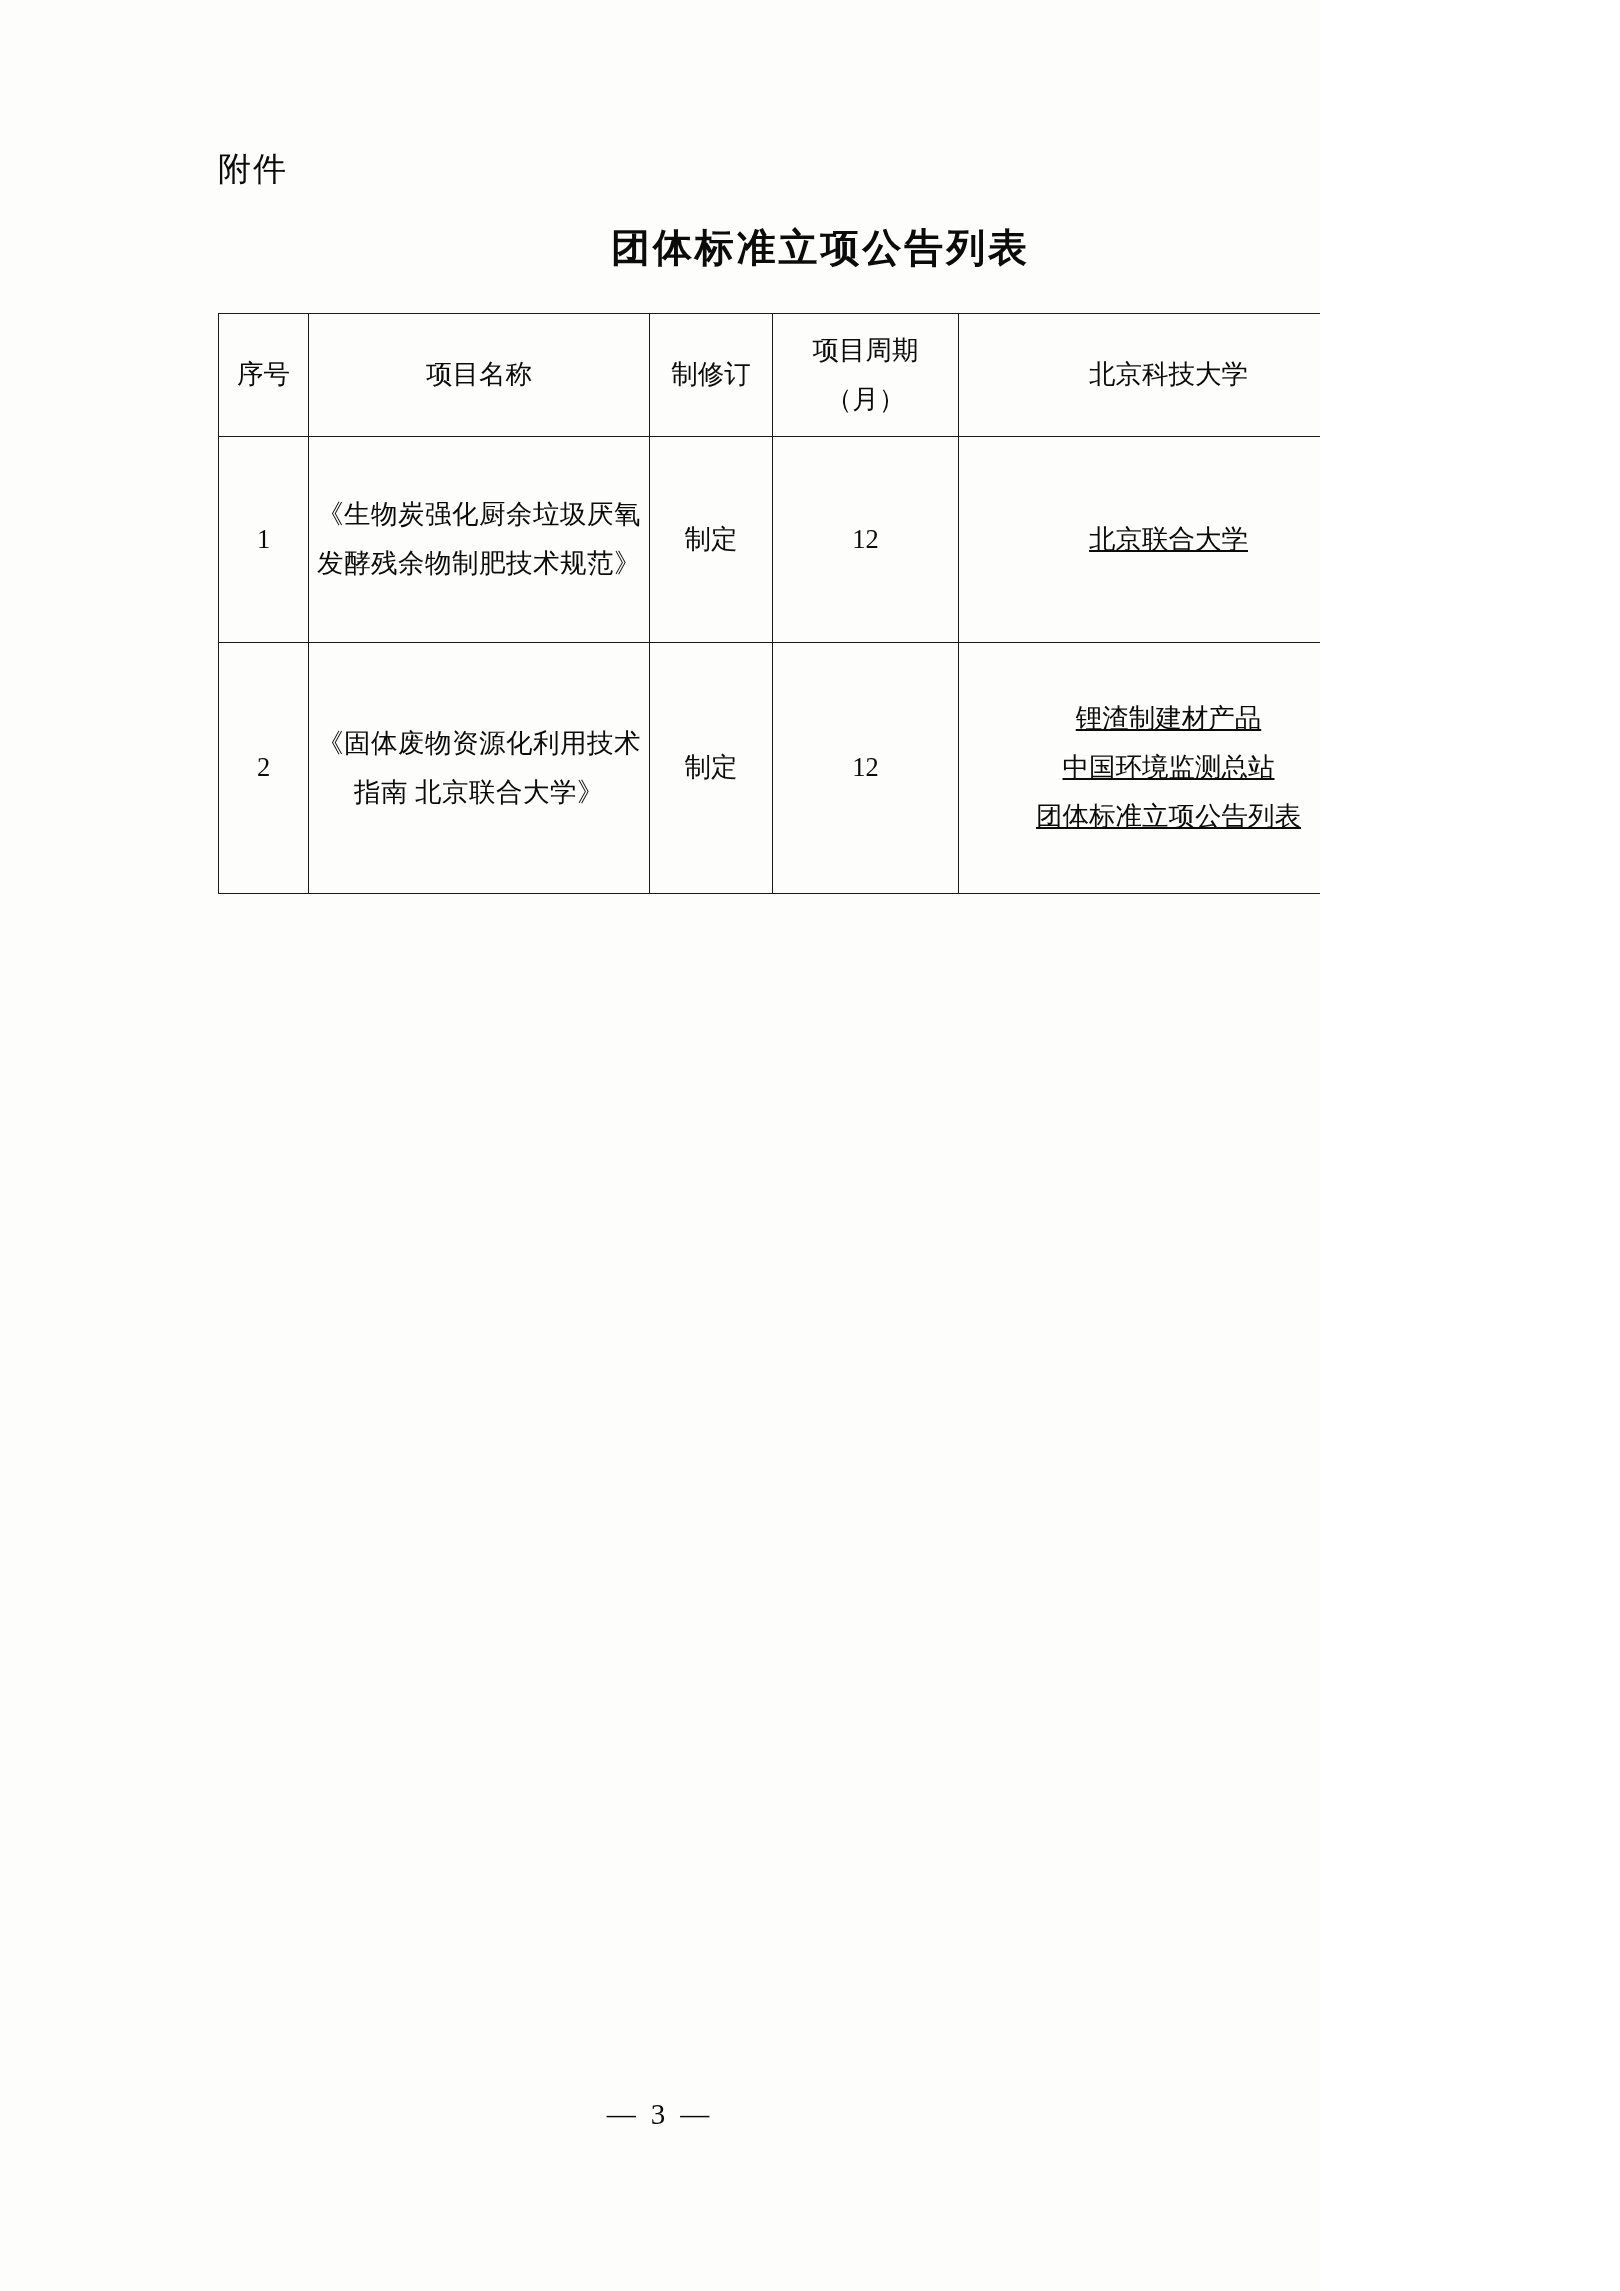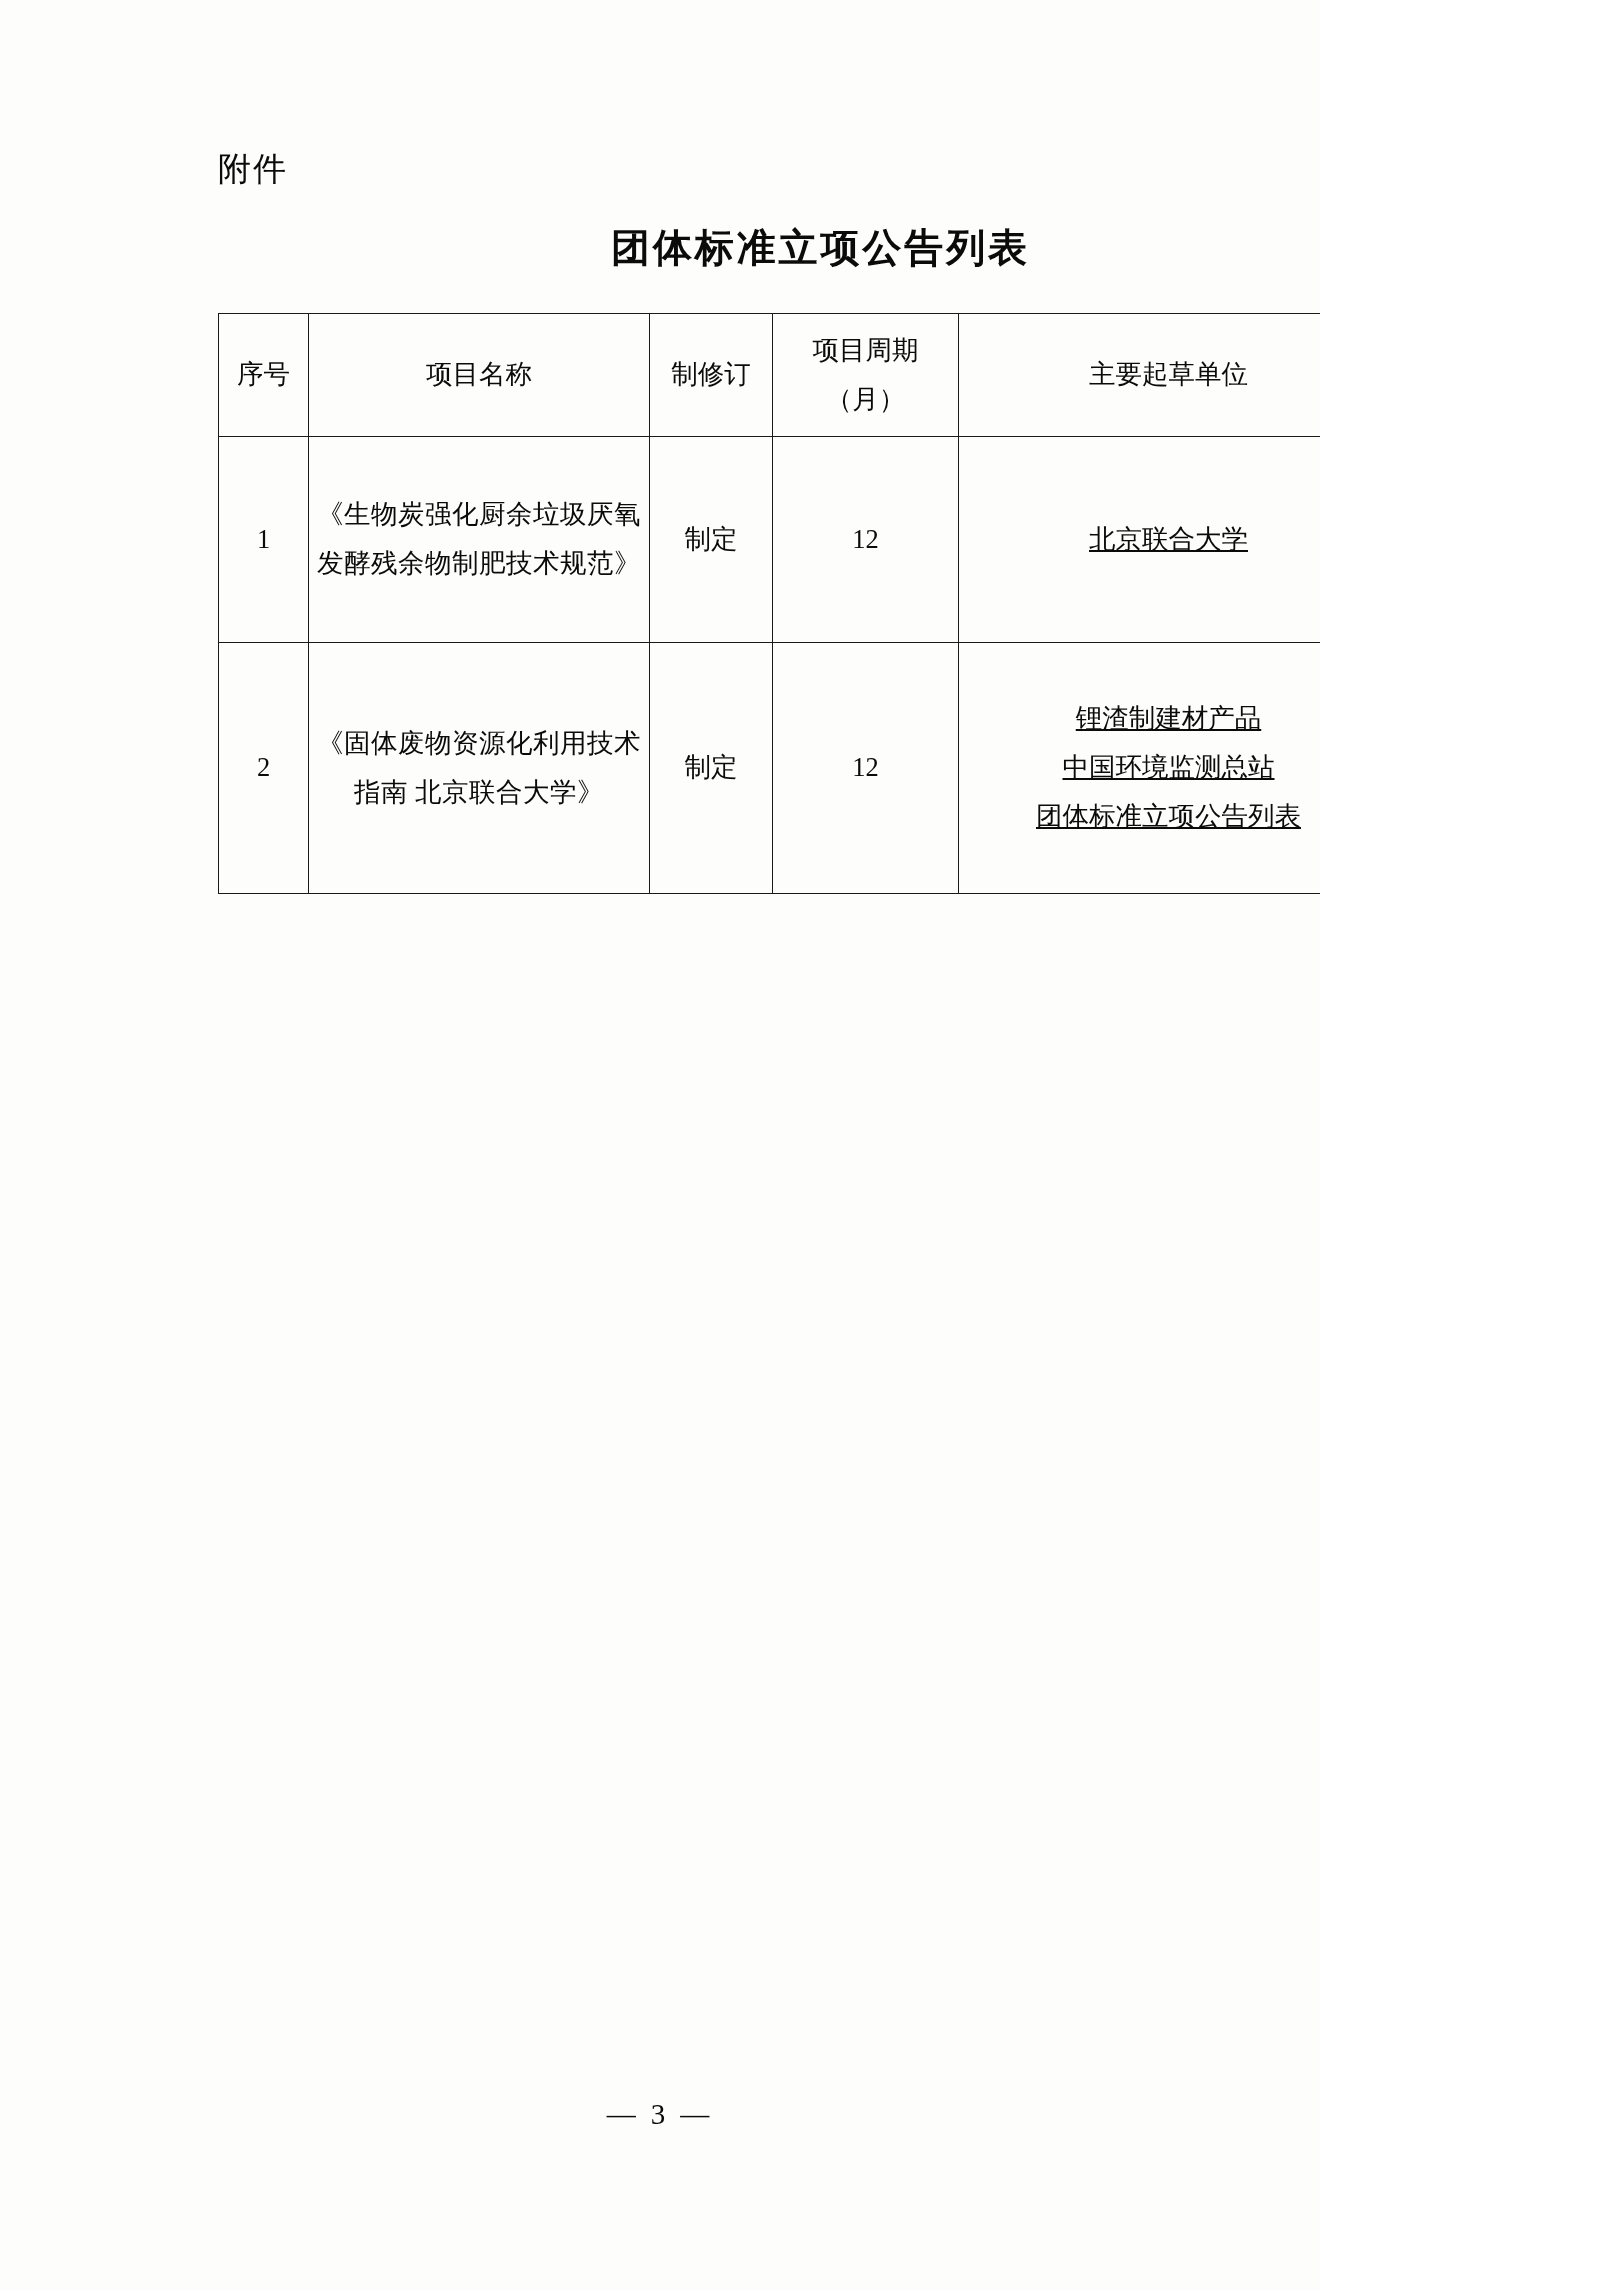--- a/index.html
+++ b/index.html
@@ -113,21 +113,21 @@
       </colgroup>
       <thead>
         <tr>
           <td>序号</td>
           <td>项目名称</td>
           <td>制修订</td>
           <td class="hdr-two-line">
             <div>项目周期</div>
             <div>（月）</div>
           </td>
-          <td>主要起草单位</td>
+          <td>北京科技大学</td>
         </tr>
       </thead>
       <tbody>
         <tr>
           <td class="row1">1</td>
           <td class="row1 name-cell">《生物炭强化厨余垃圾厌氧发酵残余物制肥技术规范》</td>
           <td class="row1">制定</td>
           <td class="row1">12</td>
           <td class="row1 org-cell">
             <span class="org-line">北京联合大学</span>

